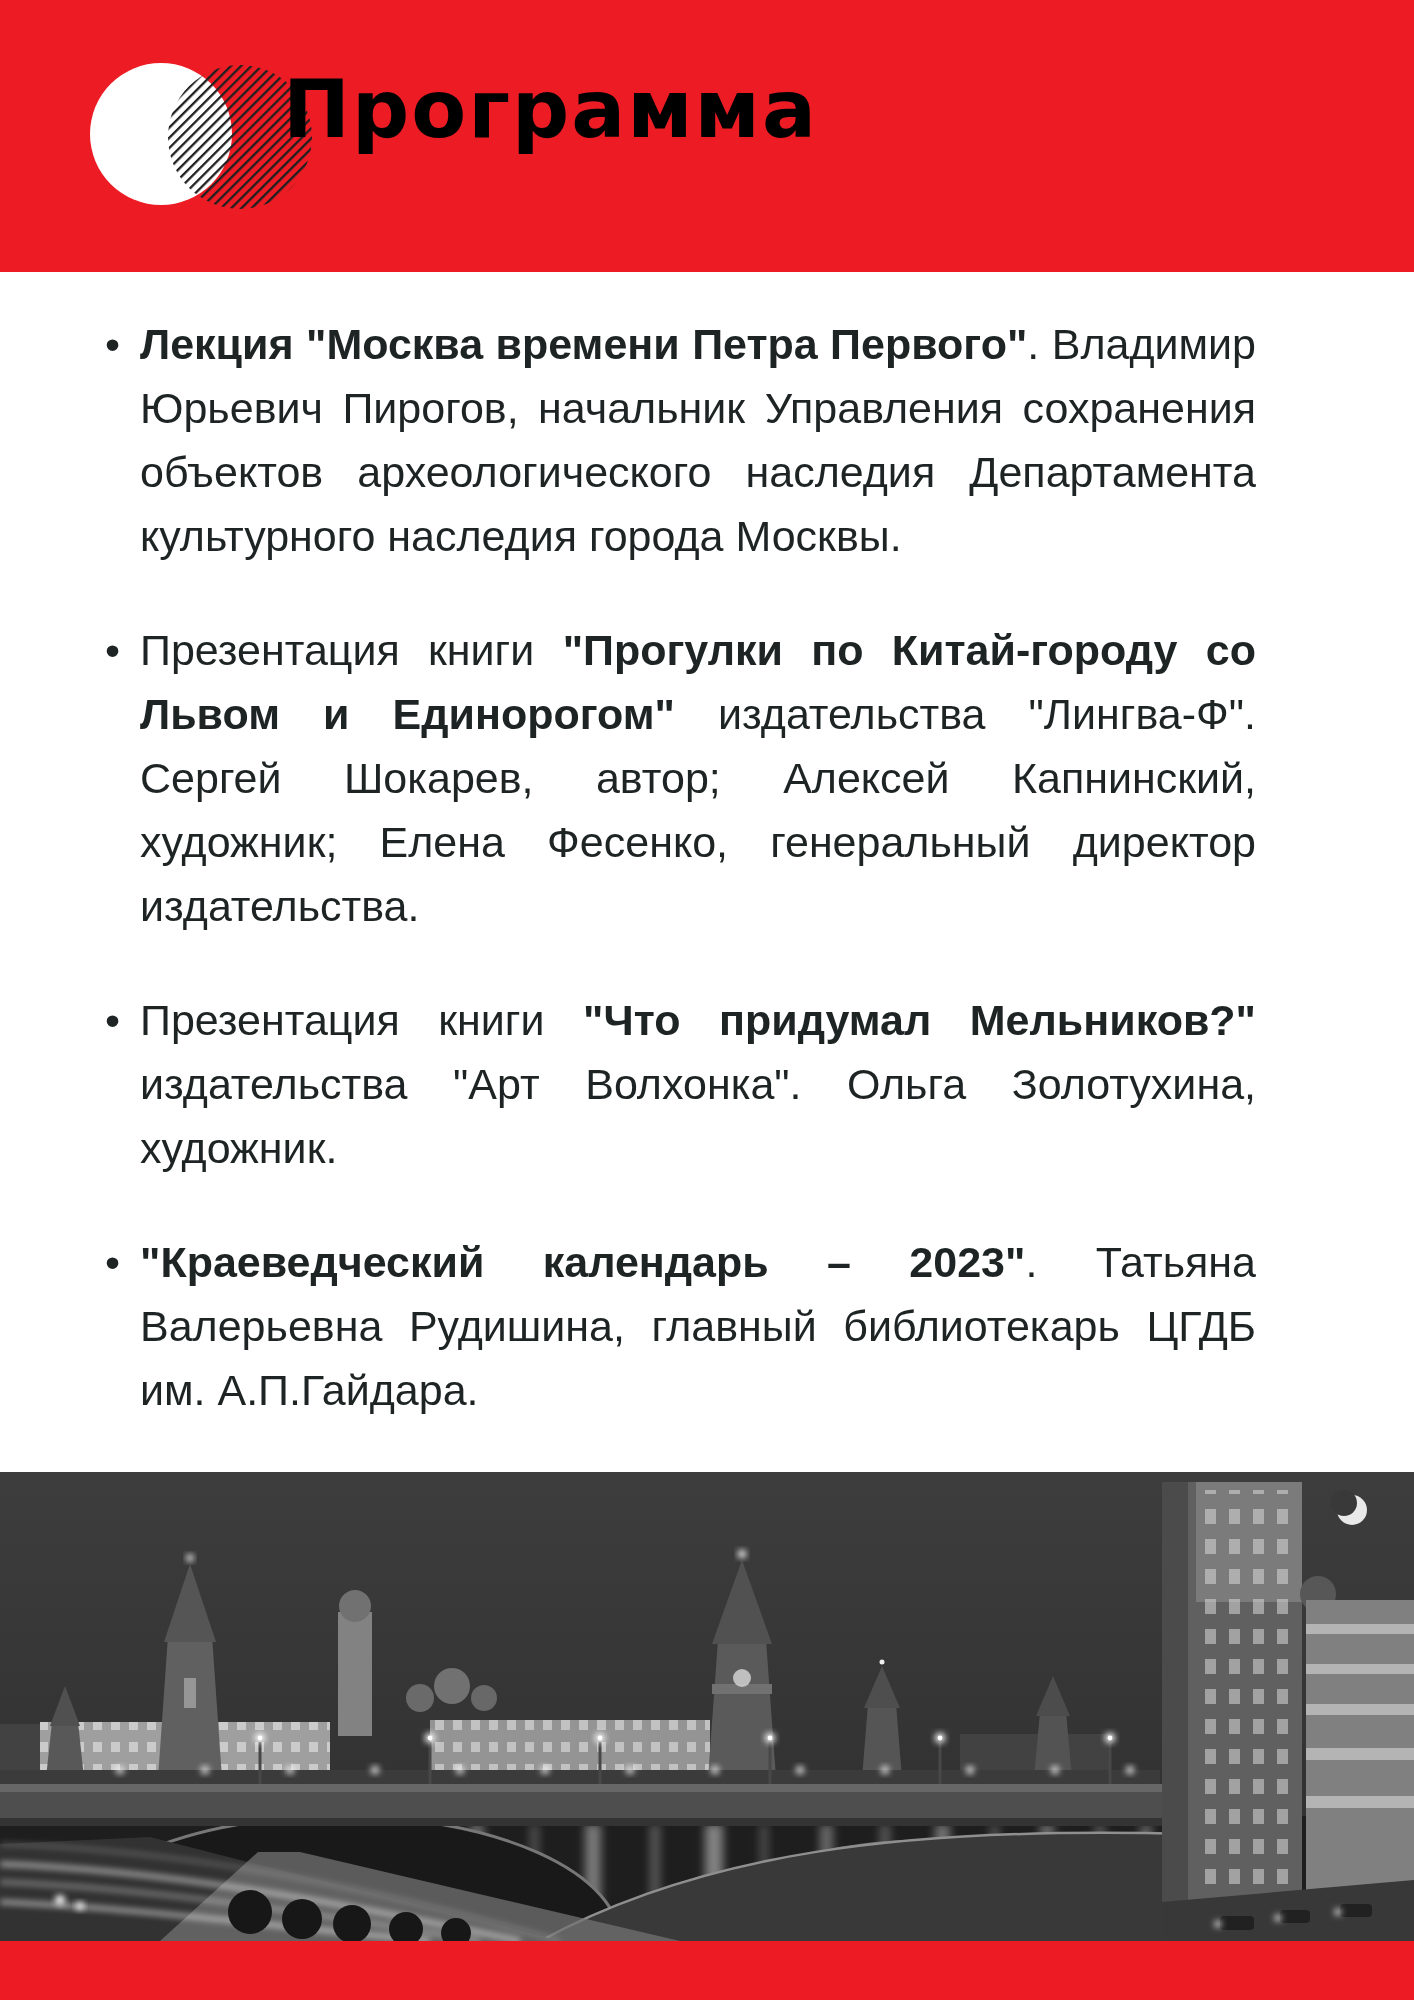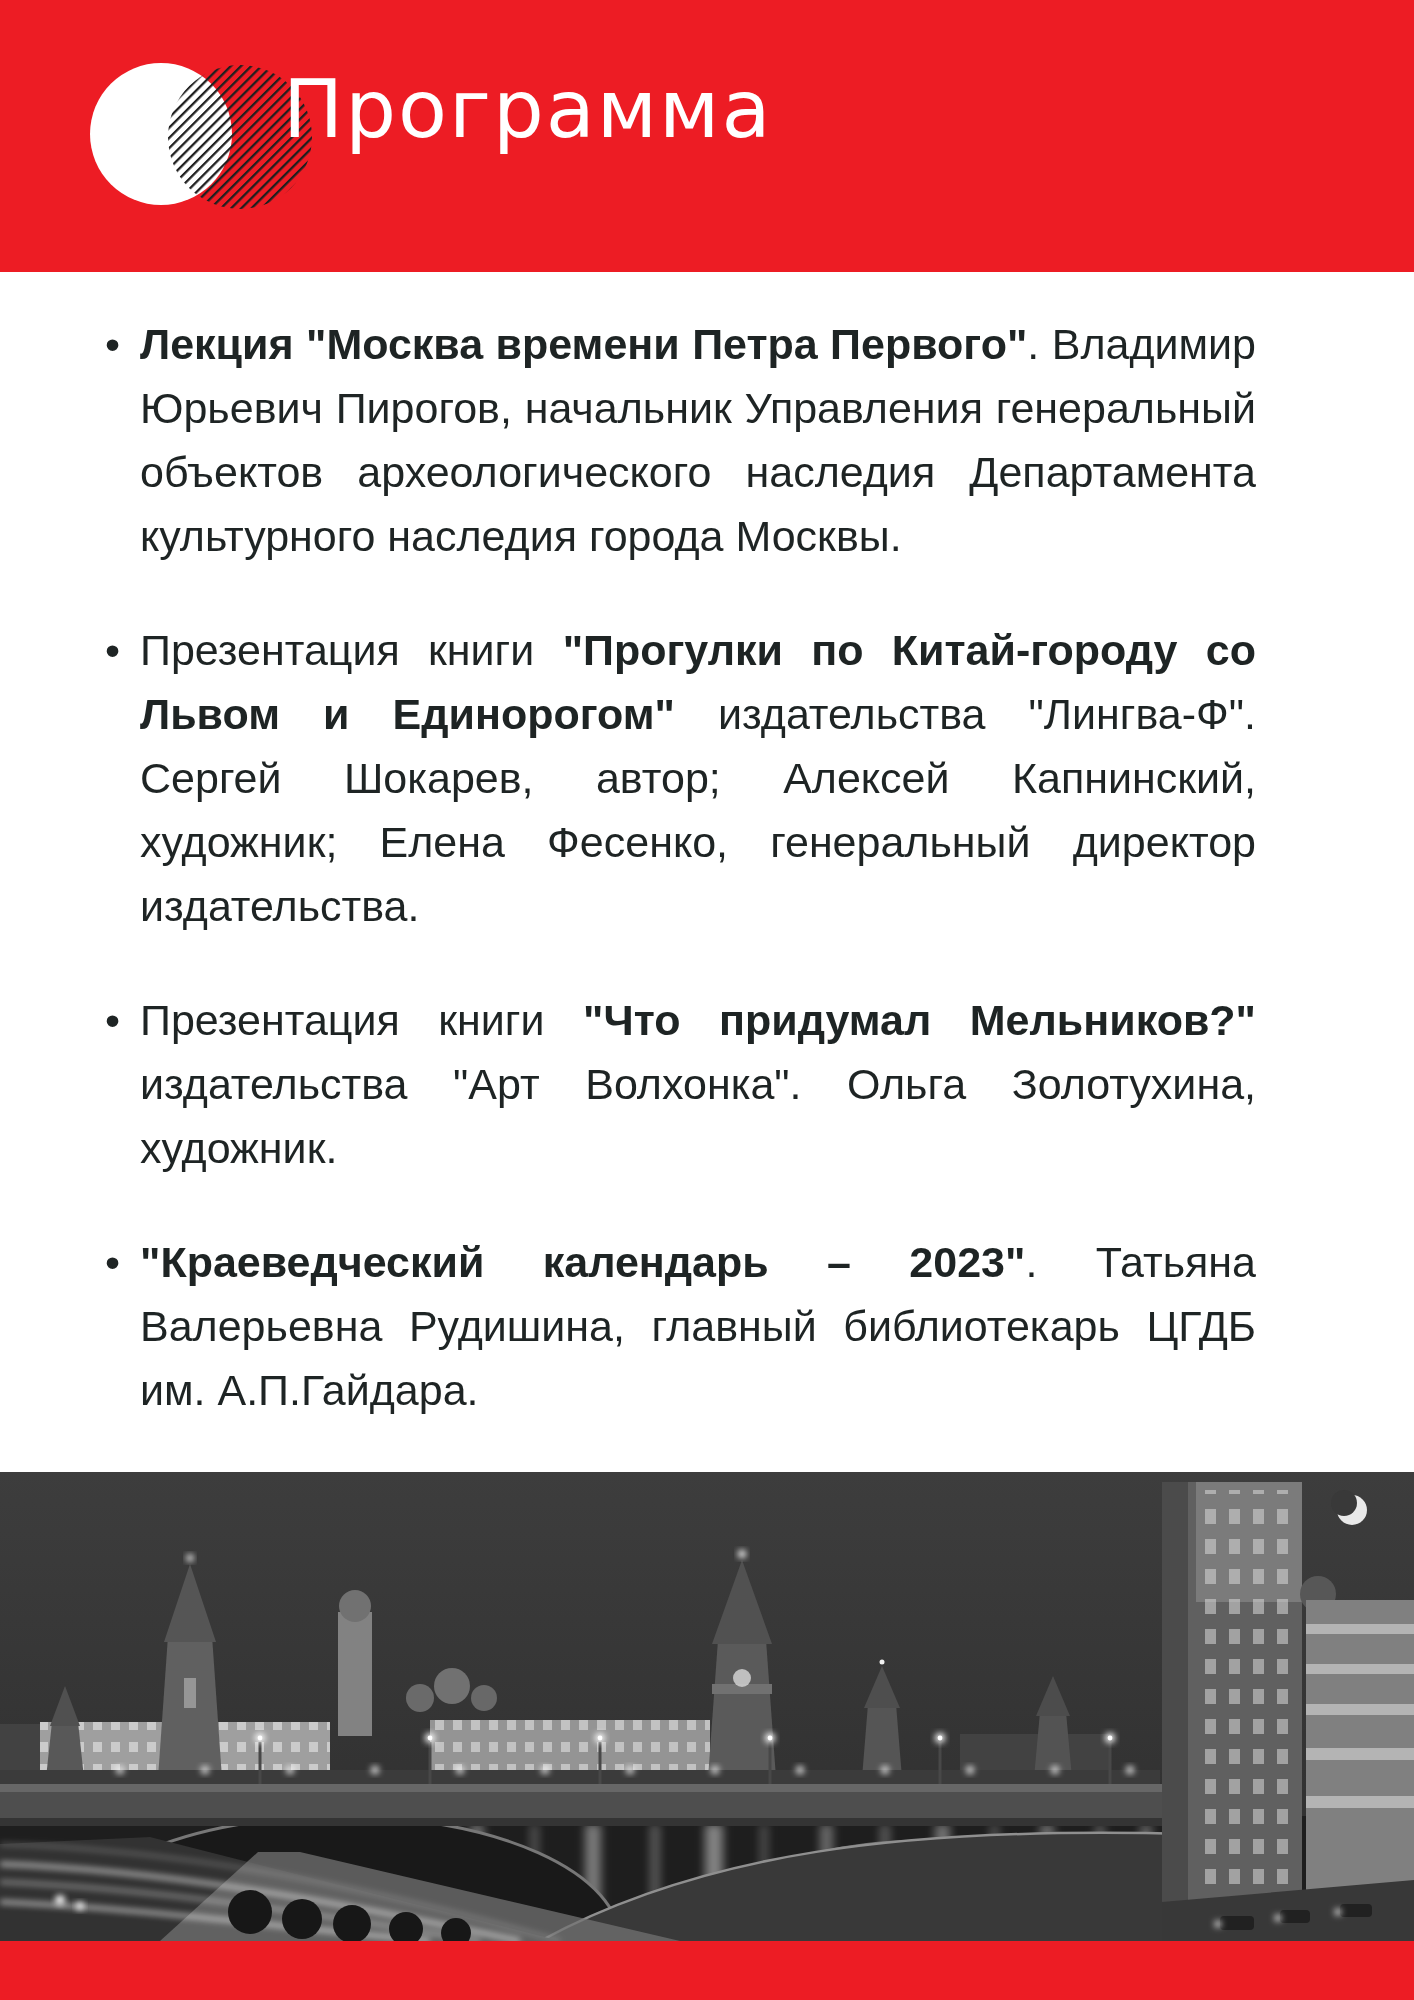--- a/index.html
+++ b/index.html
@@ -13,23 +13,23 @@
   
   .header{
     position:absolute;top:0;left:0;
     width:1414px;height:272px;
     background:#ed1c24;
   }
   .logo-svg{position:absolute;top:0;left:0;display:block;}
   .page-title{
     position:absolute;left:283px;top:62px;
     margin:0;
-    color:#ffffff;
+    color:#000000;
     font-family:"DejaVu Sans","Liberation Sans",sans-serif;
-    font-weight:400;
+    font-weight:700;
     font-size:80px;
     line-height:1.2;
     letter-spacing:2px;
     white-space:nowrap;
   }
   
   .content{
     position:absolute;top:272px;left:0;right:0;
     height:1200px;
     box-sizing:border-box;
@@ -76,21 +76,21 @@
         </pattern>
       </defs>
       <circle cx="161" cy="134" r="71" fill="#ffffff"></circle>
       <circle cx="240" cy="137" r="72" fill="url(#hatch)"></circle>
     </svg>
     <h1 class="page-title">Программа</h1>
   </header>
 
   <main class="content">
     <ul class="program" id="program-list">
-        <li class="item"><span class="bullet">•</span><span><b>Лекция "Москва времени Петра Первого"</b><span>. Владимир Юрьевич Пирогов, начальник Управления генеральный объектов археологического наследия Департамента культурного наследия города Москвы.</span></span></li>
+        <li class="item"><span class="bullet">•</span><span><b>Лекция "Москва времени Петра Первого"</b><span>. Владимир Юрьевич Пирогов, начальник Управления сохранения объектов археологического наследия Департамента культурного наследия города Москвы.</span></span></li>
         <li class="item"><span class="bullet">•</span><span><span>Презентация книги </span><b>"Прогулки по Китай-городу со Львом и Единорогом"</b><span> издательства "Лингва-Ф". Сергей Шокарев, автор; Алексей Капнинский, художник; Елена Фесенко, генеральный директор издательства.</span></span></li>
         <li class="item"><span class="bullet">•</span><span><span>Презентация книги </span><b>"Что придумал Мельников?"</b><span> издательства "Арт Волхонка". Ольга Золотухина, художник.</span></span></li>
         <li class="item"><span class="bullet">•</span><span><b>"Краеведческий календарь – 2023"</b><span>. Татьяна Валерьевна Рудишина, главный библиотекарь ЦГДБ им. А.П.Гайдара.</span></span></li>
       </ul>
   </main>
 
   <figure class="photo">
     <svg width="1414" height="469" viewBox="0 0 1414 469" preserveAspectRatio="none" aria-hidden="true">
       <defs>
         <linearGradient id="skyGrad" x1="0" y1="0" x2="0" y2="1">

